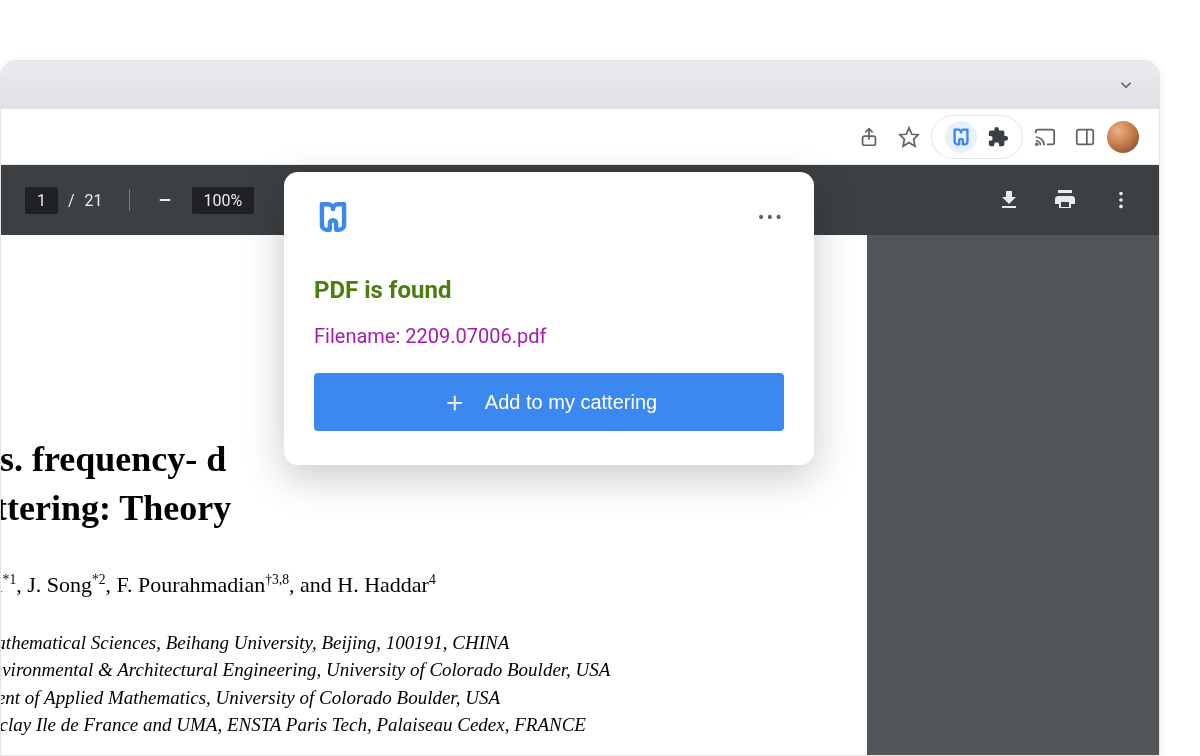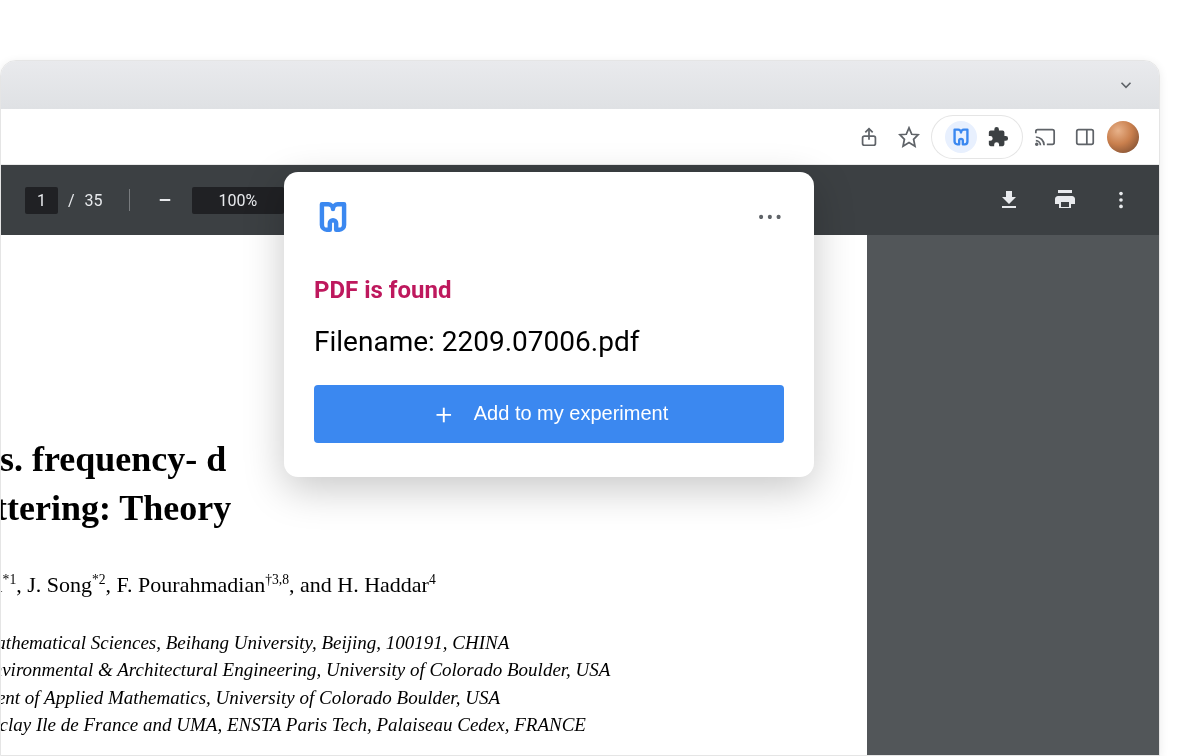--- a/index.html
+++ b/index.html
@@ -112,21 +112,21 @@
     margin: 0 8px;
   }
   .zoom-group {
     display: flex;
     align-items: center;
     gap: 18px;
     font-size: 18px;
   }
   .zoom-box {
     background: #202124;
-    padding: 4px 27px;
+    padding: 4px 12px;
     border-radius: 2px;
     font-size: 16px;
   }
   .pdf-toolbar .right {
     position: absolute;
     right: 24px;
     display: flex;
     gap: 28px;
     align-items: center;
   }
@@ -195,26 +195,26 @@
     margin-bottom: 40px;
   }
   .popup-head .dots {
     color: #5f6368;
     font-size: 20px;
     letter-spacing: 2px;
   }
   .popup-h1 {
     font-size: 24px;
     font-weight: 700;
-    color: #be185d;
+    color: #4d7c0f;
     margin-bottom: 18px;
   }
   .popup-line {
-    font-size: 28px;
-    color: #000000;
+    font-size: 20px;
+    color: #a21caf;
     line-height: 1.45;
     margin-bottom: 22px;
   }
   .popup-btn {
     margin-top: 4px;
     width: 100%;
     height: 58px;
     background: #3b88f0;
     color: #fff;
     border: none;
@@ -286,21 +286,21 @@
           <line x1="14" y1="4" x2="14" y2="20"></line>
         </svg>
     </div>
     <div class="avatar"></div>
   </div>
 
   <div class="pdf-toolbar">
     <div class="page-counter">
       <span class="page-box">1</span>
       <span>/</span>
-      <span>35</span>
+      <span>21</span>
     </div>
     <div class="sep"></div>
     <div class="zoom-group">
       <span>
         <svg width="18" height="18" viewBox="0 0 24 24" stroke="#e8eaed" stroke-width="2.4">
             <line x1="5" y1="12" x2="19" y2="12"></line>
           </svg>
       </span>
       <span class="zoom-box">100%</span>
     </div>
@@ -351,15 +351,15 @@
     </span>
     <span class="dots">•••</span>
   </div>
   <div class="popup-h1">PDF is found</div>
   <div class="popup-line">
     <span>Filename:</span>
     <span>2209.07006.pdf</span>
   </div>
   <button class="popup-btn">
     <span class="plus">＋</span>
-    <span>Add to my experiment</span>
+    <span>Add to my cattering</span>
   </button>
 </div>
 
 </body></html>

